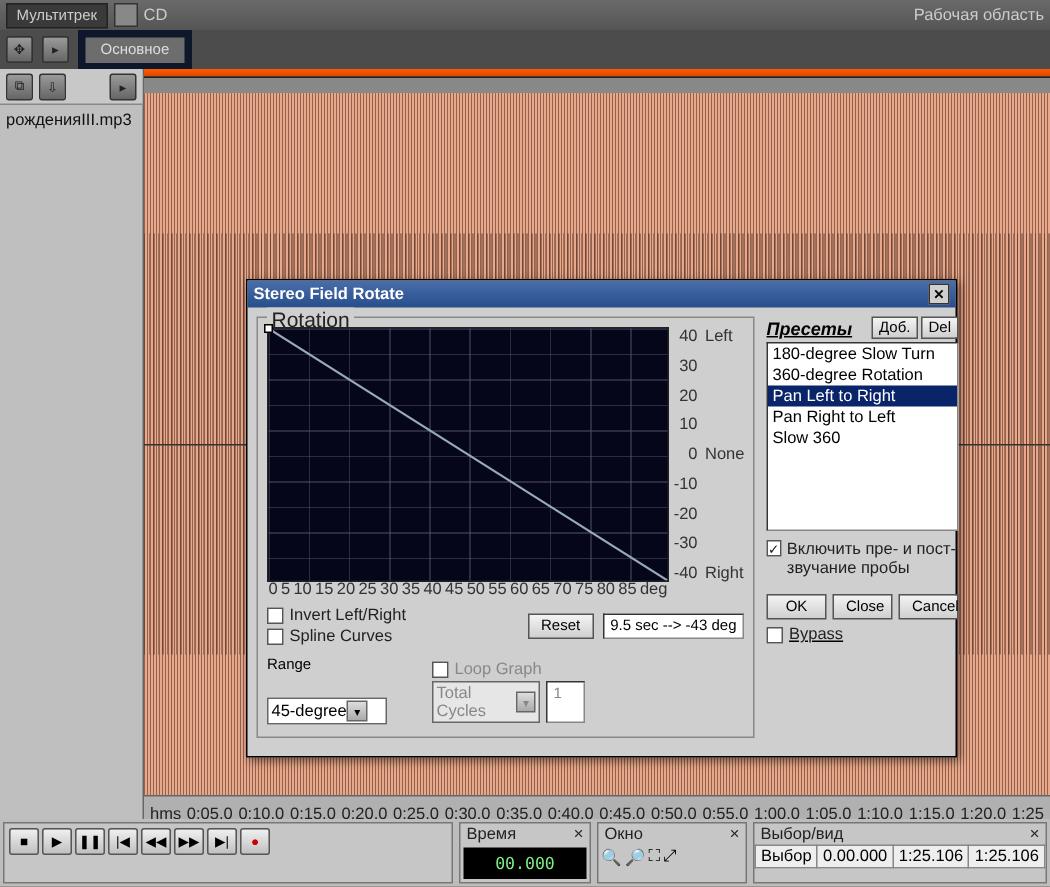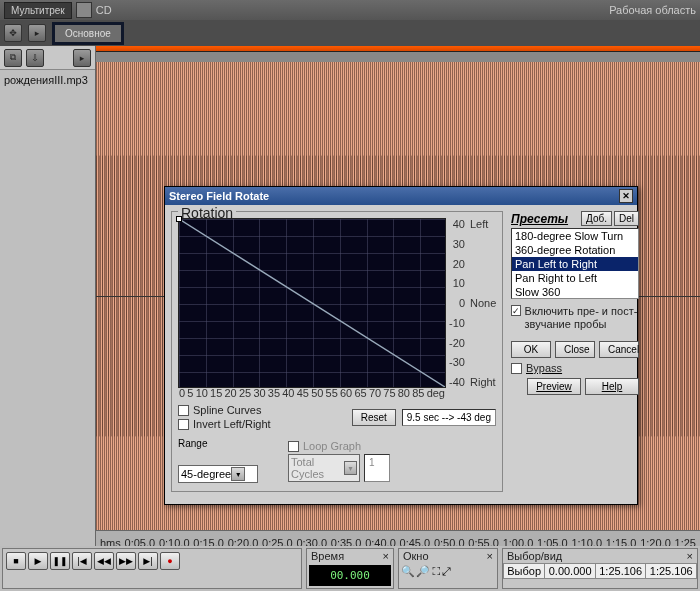--- a/index.html
+++ b/index.html
@@ -5,21 +5,21 @@
 * { box-sizing: border-box; margin: 0; padding: 0; font-family: "Tahoma", sans-serif; font-size: 11px; }
 html, body { width: 700px; height: 591px; overflow: hidden; background: #5a5a5a; }
 
 
 .top-strip { height: 20px; background: linear-gradient(#6a6a6a,#555); color:#ccc; display:flex; align-items:center; padding:0 4px; gap:4px; }
 .top-strip .tab-label { background:#3a3a3a; padding:2px 6px; border:1px solid #222; font-size:10px; }
 .top-strip .tool-icon { width:16px; height:16px; background:#888; border:1px solid #333; }
 
 
 .toolbar2 { height: 26px; background:#4c4c4c; display:flex; align-items:center; padding:0 4px; gap:6px; }
-.toolbar2 .panel-tab { background:#6d6d6d; color:#ddd; padding:3px 10px; font-size:10px; border:3px solid #0f172a; }
+.toolbar2 .panel-tab { background:#6d6d6d; color:#ddd; padding:3px 10px; font-size:10px; border:5px solid #0f172a; }
 .tool-btn { width:18px; height:18px; background:linear-gradient(#9a9a9a,#666); border:1px solid #333; border-radius:2px; display:flex; align-items:center; justify-content:center; font-size:9px; color:#222;}
 
 
 .main-area { display:flex; height: 510px; }
 .file-panel { width: 96px; background:#bfbfbf; border-right:1px solid #666; display:flex; flex-direction:column; }
 .file-panel .fp-tools { height:24px; background:#c8c8c8; display:flex; align-items:center; gap:4px; padding:0 4px; border-bottom:1px solid #888;}
 .file-panel .fp-body { flex:1; padding:4px; color:#111; font-size:10px; }
 .file-panel .fp-body .file { white-space:nowrap; overflow:hidden; text-overflow:ellipsis; }
 
 .waveform-wrap { flex:1; position:relative; background:#444; }
@@ -89,21 +89,21 @@
 .txtfield { background:#fff; border:1px inset #888; padding:2px 4px; font-size:10px; min-width:80px;}
 .select { background:#fff; border:1px solid #666; padding:1px 2px; font-size:10px; display:flex; align-items:center; min-width:70px;}
 .select .arrow { width:14px; height:14px; background:linear-gradient(#ddd,#aaa); border:1px solid #666; display:flex; align-items:center; justify-content:center; font-size:8px;}
 .disabled { color:#888; }
 .disabled .select, .select.disabled { background:#e6e6e6; color:#888;}
 
 
 .presets-head { display:flex; align-items:center; gap:2px; margin-bottom:2px;}
 .presets-head .ptitle { font-style:italic; font-weight:bold; font-size:12px; text-decoration:underline; flex:1;}
 .presets-head .mini { padding:1px 4px; min-width:0; font-size:10px;}
-.preset-list { background:#fff; border:1px inset #888; height:71px; overflow:hidden; font-size:10px;}
+.preset-list { background:#fff; border:1px inset #888; height:126px; overflow:hidden; font-size:10px;}
 .preset-list .item { padding:1px 3px; white-space:nowrap;}
 .preset-list .item.selected { background:#0a246a; color:#fff;}
 
 .right .checkbox { font-size:10px; margin-top:6px;}
 .right .btn-col { display:flex; flex-direction:row; gap:4px; margin-top:10px; align-items:flex-end;}
 .right .btn-col .btn { width:54px;}
 .right .btn-row { display:flex; gap:4px; justify-content:flex-end; margin-top:4px;text-decoration:underline;}
 .right .btn-row .btn { width:54px;}
 </style>
 </head>
@@ -224,25 +224,25 @@
             <span>Left</span>
             <span>None</span>
             <span>Right</span>
           </div>
         </div>
 
         <div class="row-controls">
           <div style="flex:1">
             <label class="checkbox">
               <span class="box"></span>
-                <span>Spline Curves</span>
+                <span>Invert Left/Right</span>
             </label>
             <label class="checkbox">
               <span class="box"></span>
-                <span>Invert Left/Right</span>
+                <span>Spline Curves</span>
             </label>
           </div>
           <span class="btn">Reset</span>
           <span class="txtfield">9.5 sec --&gt; -43 deg</span>
         </div>
 
         <div style="display:flex; gap:30px; margin-top:6px;">
           <div>
             <div style="font-size:10px; margin-bottom:16px;">Range</div>
             <div class="select" style="width:80px;">
@@ -290,24 +290,20 @@
         <span class="btn">OK</span>
         <span class="btn">Close</span>
         <span class="btn">Cancel</span>
       </div>
       <div class="btn-row">
         <label class="checkbox" style="margin:0 auto 0 0;">
           <span class="box"></span>
             <span>Bypass</span>
         </label>
       </div>
-      <div class="btn-row">
-        <span class="btn">Preview</span>
-        <span class="btn">Help</span>
-      </div>
     </div>
   </div>
 </div>
 
 <div class="bottom-bars">
   <div class="bb-panel transport">
     <div class="controls">
       <span class="tbtn">■</span>
       <span class="tbtn">▶</span>
       <span class="tbtn">❚❚</span>

